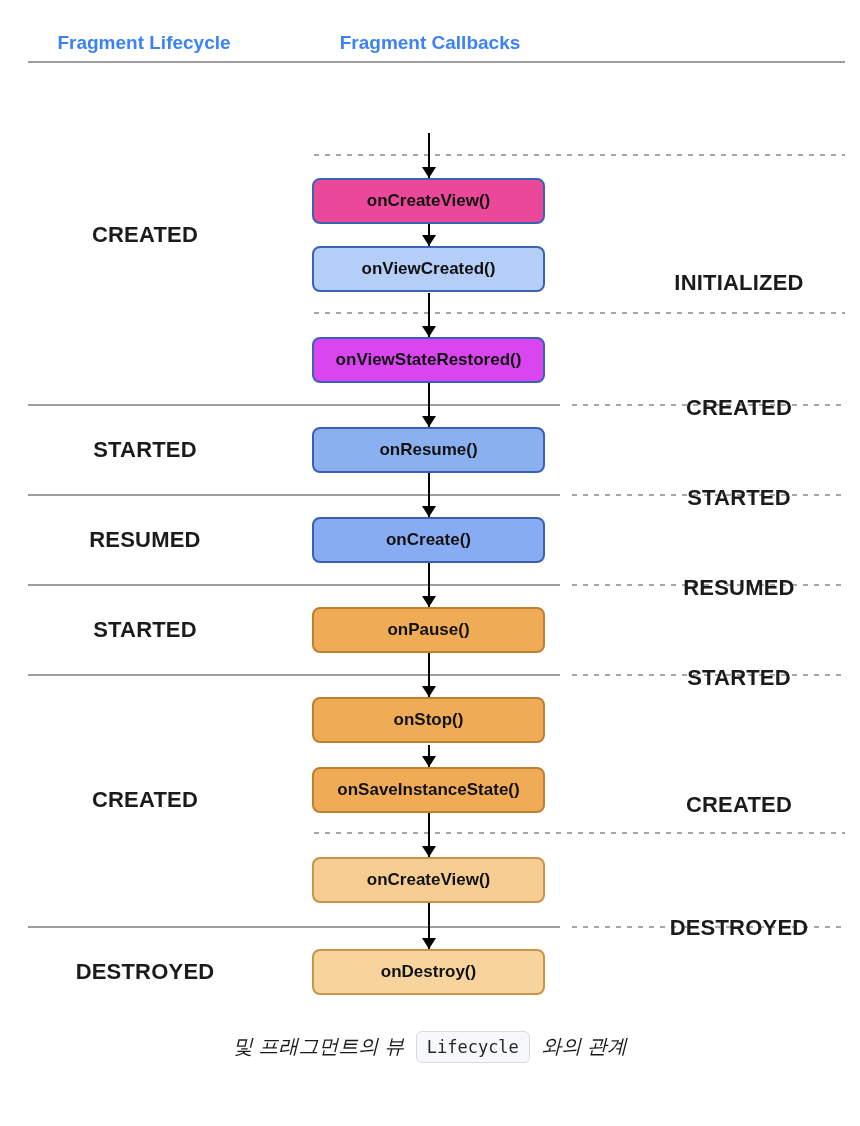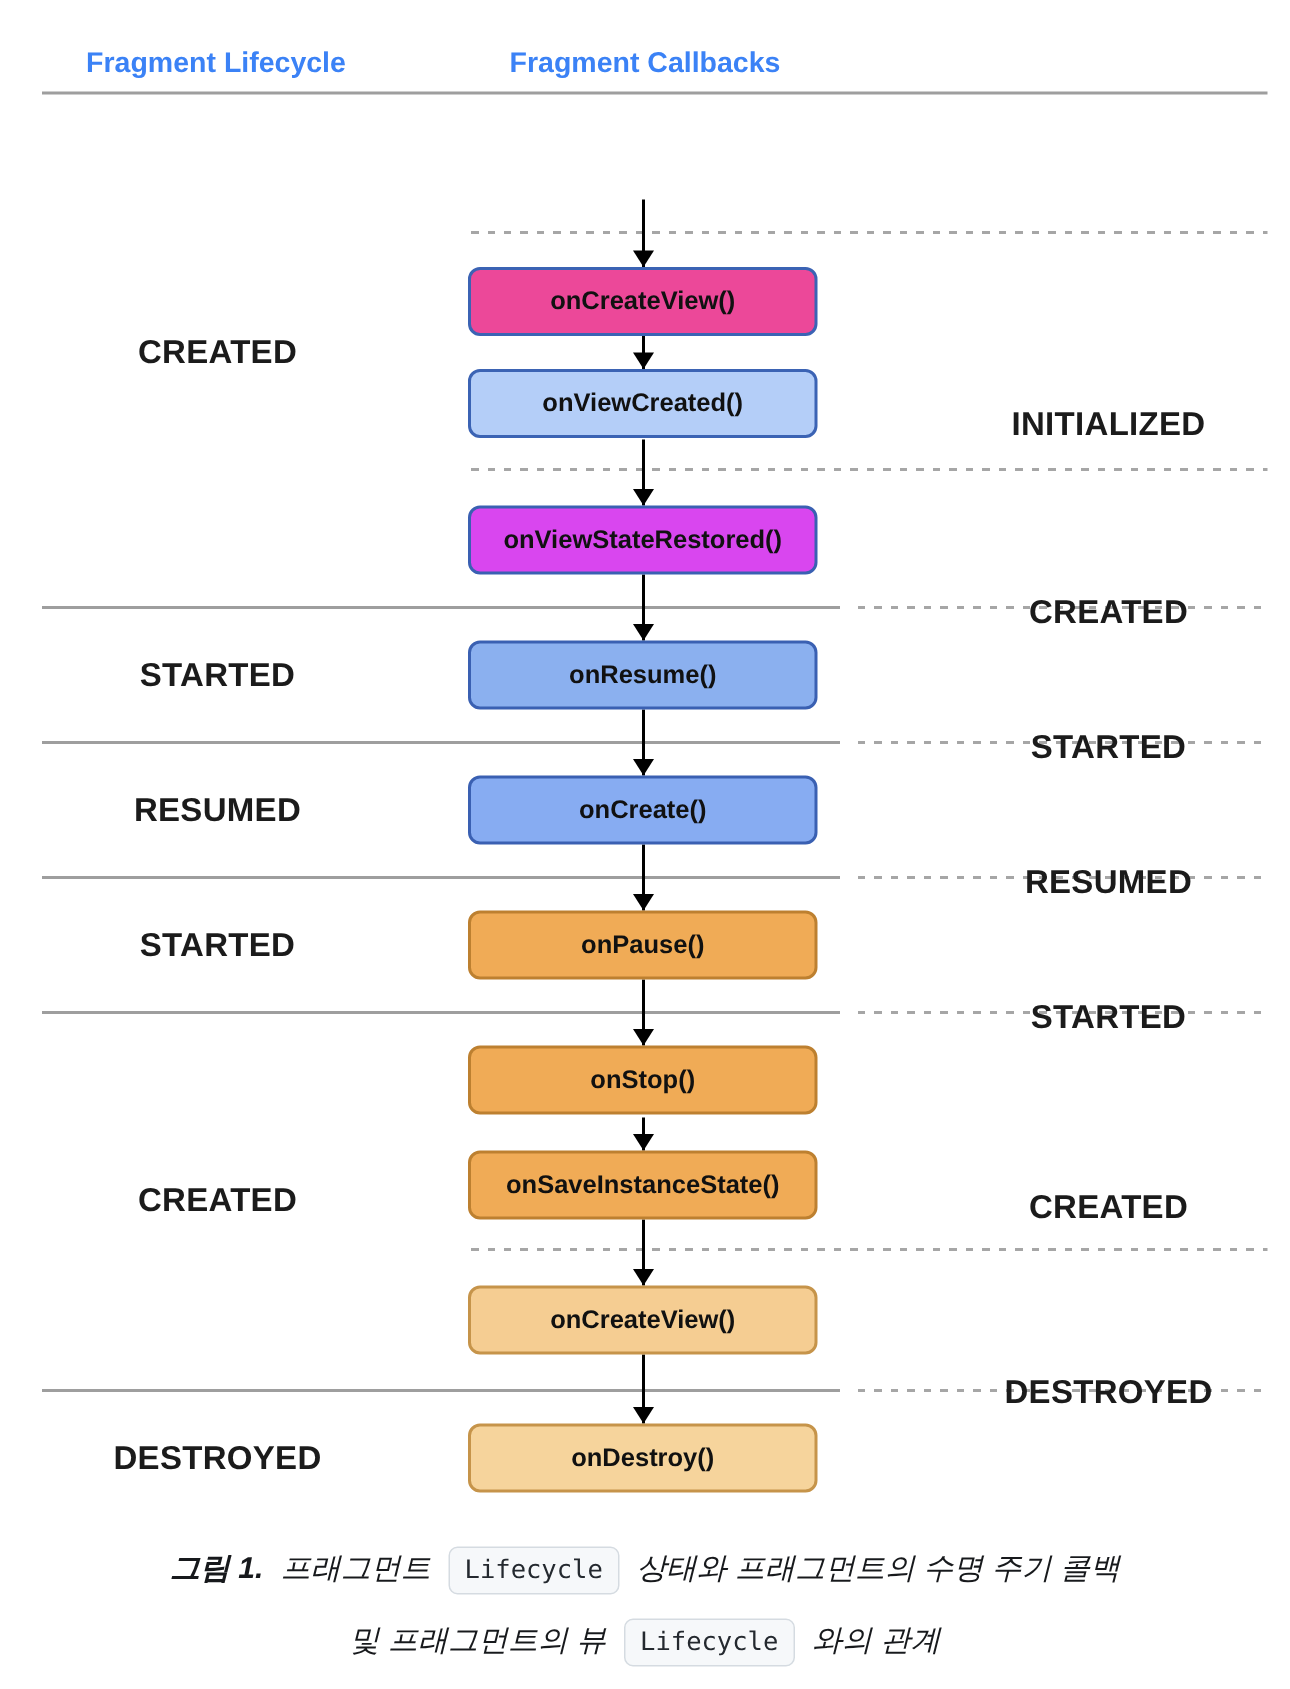--- a/index.html
+++ b/index.html
@@ -137,25 +137,19 @@
   <div class="state-label state-right" style="top:223px;">INITIALIZED</div>
   <div class="state-label state-right" style="top:348px;">CREATED</div>
   <div class="state-label state-right" style="top:438px;">STARTED</div>
   <div class="state-label state-right" style="top:528px;">RESUMED</div>
   <div class="state-label state-right" style="top:618px;">STARTED</div>
   <div class="state-label state-right" style="top:745px;">CREATED</div>
   <div class="state-label state-right" style="top:868px;">DESTROYED</div>
 
   <div class="caption">
     <div class="cap-line">
-      <span class="fig-label">그림 1.</span>
-      <span>프래그먼트</span>
-      <span class="code-chip">Lifecycle</span>
-      <span>상태와 프래그먼트의 수명 주기 콜백</span>
-    </div>
-    <div class="cap-line">
       <span>및 프래그먼트의 뷰</span>
       <span class="code-chip">Lifecycle</span>
       <span>와의 관계</span>
     </div>
   </div>
 
 </div>
 
 </body></html>

